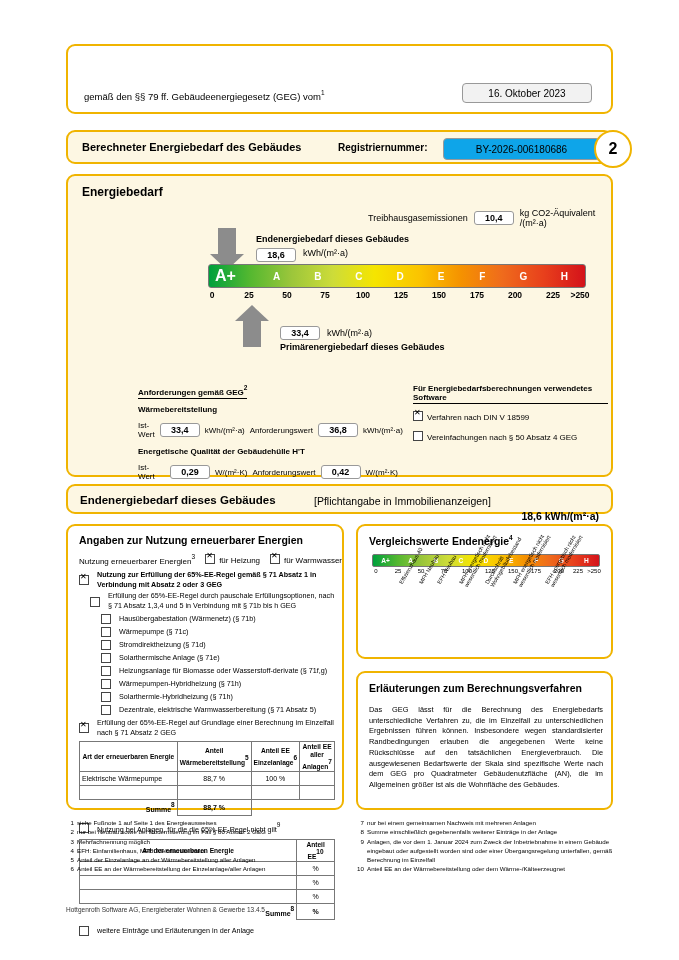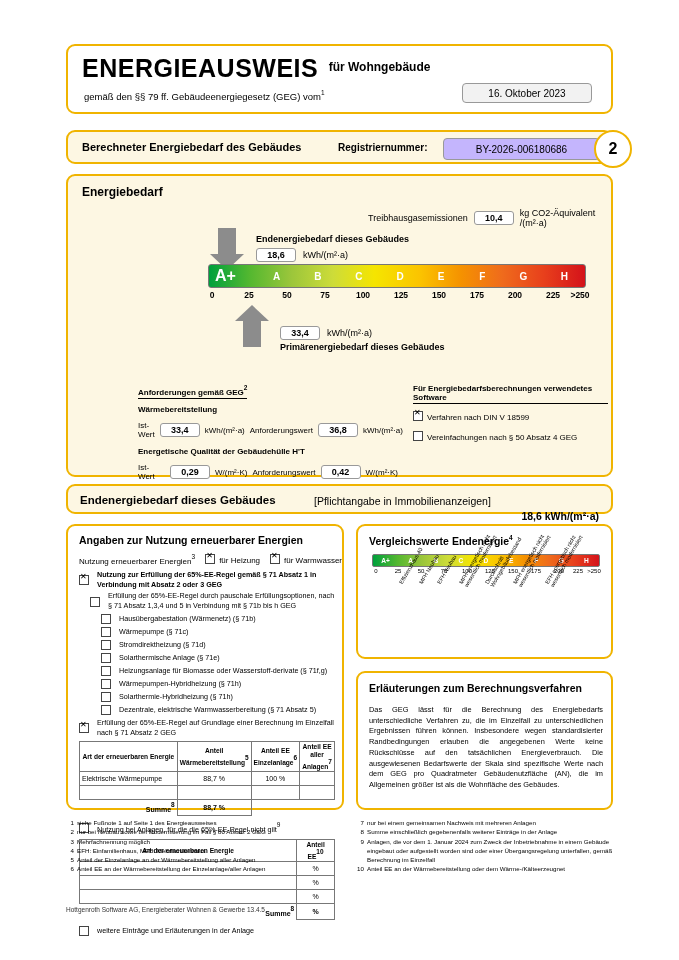--- a/index.html
+++ b/index.html
@@ -37,21 +37,21 @@
     font-size:10px;display:flex;align-items:center;justify-content:center;
   }
   .sup{font-size:6.5px;vertical-align:5px;}
 
   
   #calcBar{left:66px;top:130px;width:547px;height:34px;background:#fdf7e3;}
   #calcBarLabel{position:absolute;left:14px;top:9px;font-size:11px;font-weight:bold;}
   #regLabel{position:absolute;left:270px;top:10px;font-size:10px;font-weight:bold;}
   #regValue{
     position:absolute;left:375px;top:6px;width:155px;height:20px;
-    border:1px solid #999;border-radius:4px;background:#c4b5fd;
+    border:1px solid #999;border-radius:4px;background:#0ea5e9;
     font-size:10px;display:flex;align-items:center;justify-content:center;
   }
   #pageCircle{
     position:absolute;left:594px;top:130px;width:34px;height:34px;border-radius:50%;
     border:2px solid #f0b400;background:#fff;
     display:flex;align-items:center;justify-content:center;
     font-size:16px;font-weight:bold;
   }
 
   
@@ -79,21 +79,21 @@
   }
   .arrowHeadDown{
     position:absolute;width:0;height:0;border-left:17px solid transparent;
     border-right:17px solid transparent;border-top:16px solid #8c8c8c;
   }
   .arrowShapeUp{position:absolute;width:18px;height:26px;background:#8c8c8c;}
   .arrowHeadUp{position:absolute;width:0;height:0;border-left:17px solid transparent;
     border-right:17px solid transparent;border-bottom:16px solid #8c8c8c;}
 
   #endLabelRow{position:absolute;left:188px;top:58px;font-size:9px;font-weight:bold;}
-  #endValRow{position:absolute;left:188px;top:72px;display:flex;align-items:center;gap:7px;font-size:9px;}
+  #endValRow{position:absolute;left:188px;top:72px;display:flex;gap:7px;font-size:9px;}
   #primValRow{position:absolute;left:212px;top:150px;display:flex;align-items:center;gap:7px;font-size:9px;}
   #primLabelRow{position:absolute;left:212px;top:166px;font-size:9px;font-weight:bold;}
 
   
   #reqBlock{position:absolute;left:70px;top:208px;width:260px;font-size:8px;}
   .uHead{font-weight:bold;border-bottom:1px solid #000;display:inline-block;padding-bottom:1px;}
   .reqLine{margin-top:7px;display:flex;align-items:center;gap:5px;}
   .reqLine .lbl{font-size:8px;}
   #methodBlock{position:absolute;left:345px;top:208px;width:195px;font-size:8px;}
   .chk{
@@ -158,24 +158,20 @@
   .fn .n{width:8px;flex:0 0 8px;text-align:right;}
 
   #software{position:absolute;left:66px;top:906px;font-size:6.5px;color:#333;}
 </style>
 </head>
 <body>
 
 <div class="page">
 
   <div class="box" id="header">
-    <div id="titleRow">
-      <span id="mainTitle">ENERGIEAUSWEIS</span>
-      <span id="subTitleWohn">für Wohngebäude</span>
-    </div>
     <div id="lawLine">
       <span>gemäß den §§ 79 ff. Gebäudeenergiegesetz (GEG) vom</span><span class="sup">1</span>
     </div>
     <div id="dateBox">16. Oktober 2023</div>
   </div>
 
   <div class="box filled" id="calcBar">
     <div id="calcBarLabel">Berechneter Energiebedarf des Gebäudes</div>
     <div id="regLabel">Registriernummer:</div>
     <div id="regValue">BY-2026-006180686</div>

